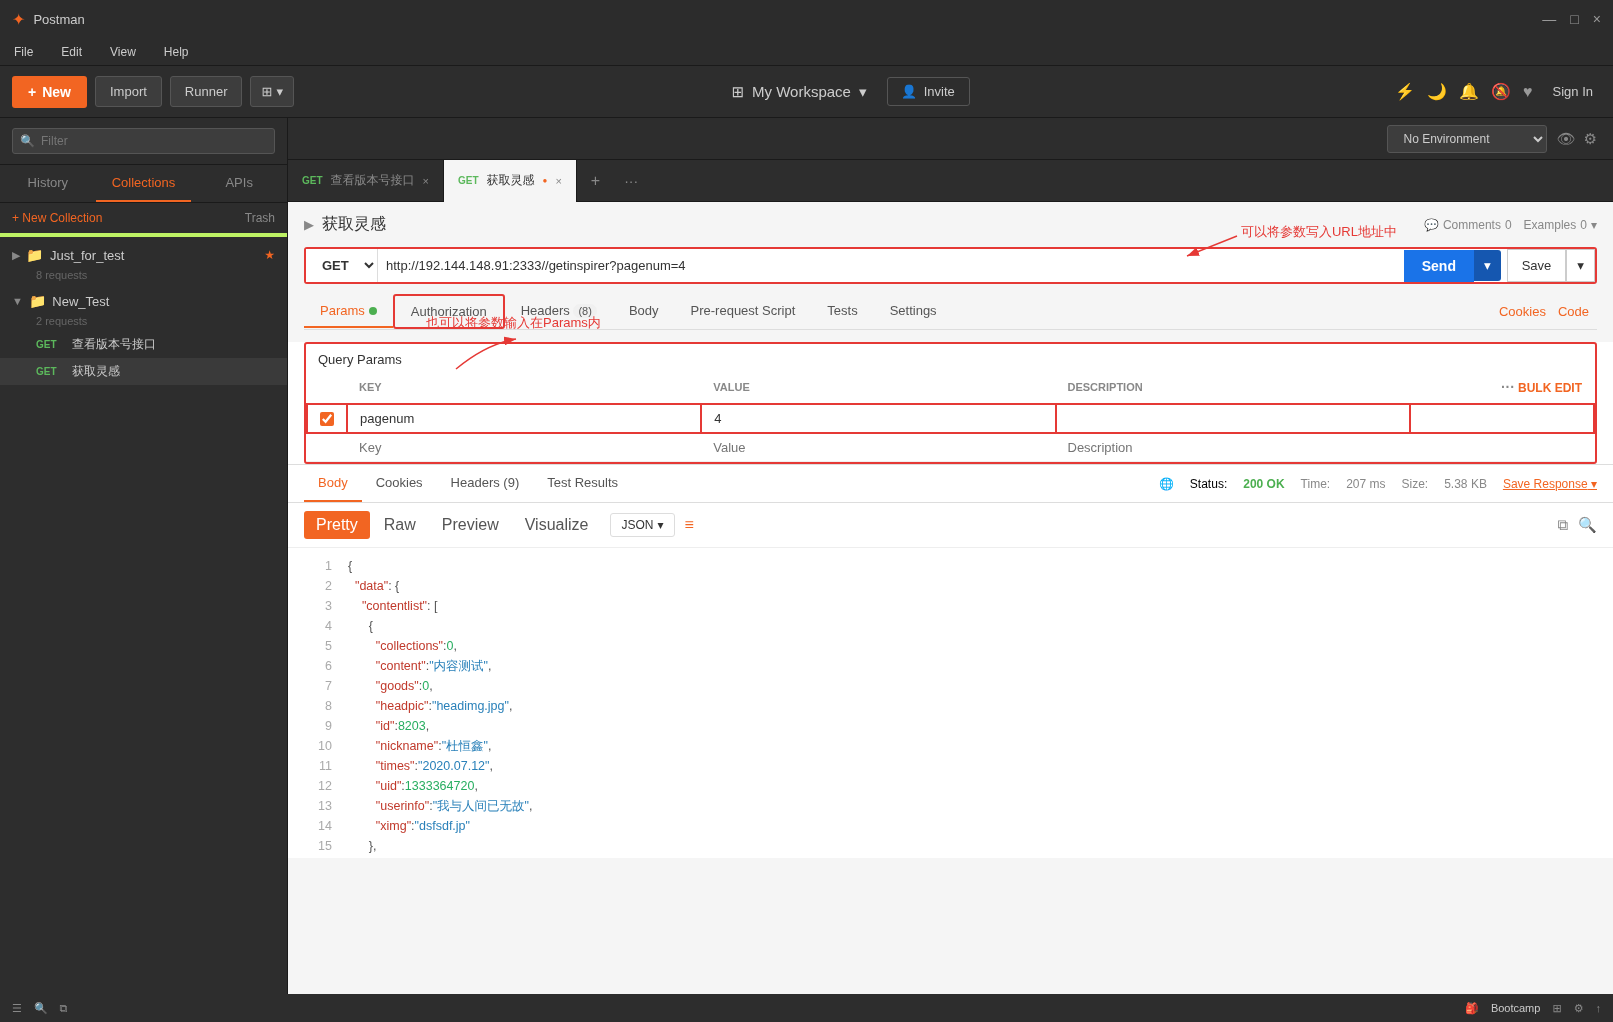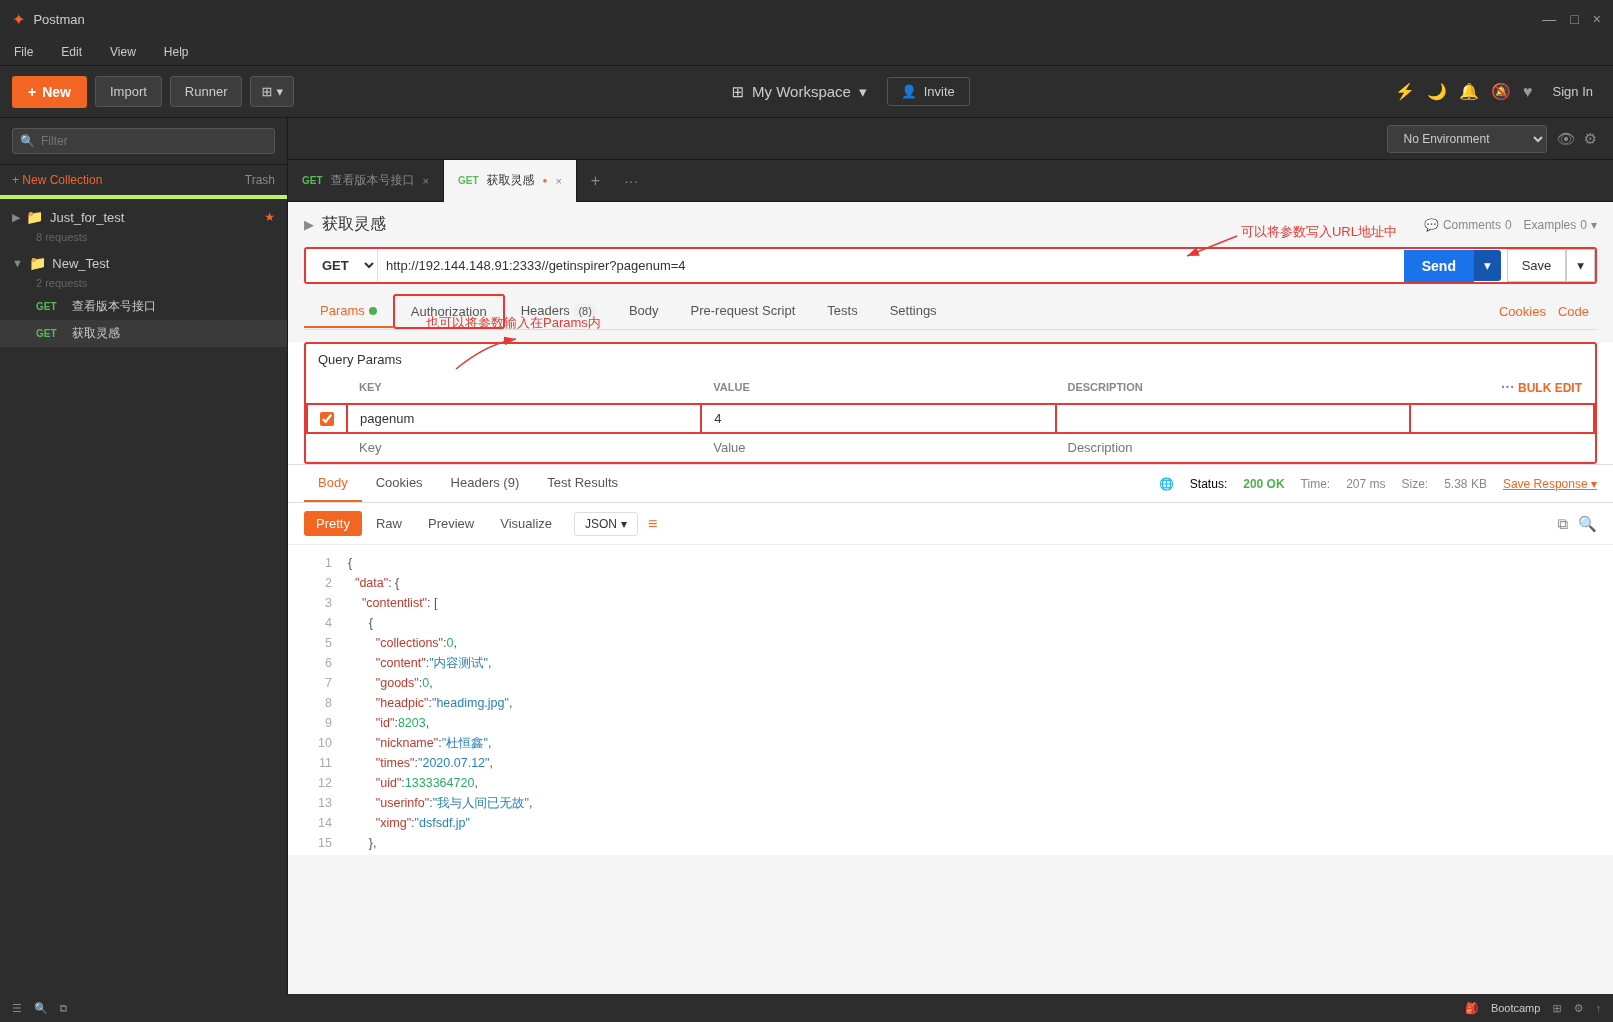--- a/index.html
+++ b/index.html
@@ -454,21 +454,21 @@
       display: flex;
       align-items: center;
       padding: 8px 16px;
       gap: 2px;
       border-bottom: 1px solid #eee;
     }
     .body-tab {
       padding: 5px 12px;
       cursor: pointer;
       color: #555;
-      font-size: 13px;
+      font-size: 16px;
       border-radius: 3px;
     }
     .body-tab.active {
       background: #f26522;
       color: white;
     }
     .json-select {
       display: flex;
       align-items: center;
       gap: 4px;
@@ -607,20 +607,25 @@
 </div>
 
 <div class="main-layout">
 
   <div class="sidebar">
     <div class="sidebar-search">
       <div class="sidebar-search-wrap">
         <span class="sidebar-search-icon">🔍</span>
         <input type="text" placeholder="Filter" style="">
       </div>
+    </div>
+    <div class="sidebar-tabs">
+      <div class="sidebar-tab">History</div>
+      <div class="sidebar-tab active">Collections</div>
+      <div class="sidebar-tab">APIs</div>
     </div>
     <div class="sidebar-actions">
       <span class="new-collection-btn">+ New Collection</span>
       <span class="trash-btn">Trash</span>
     </div>
     <div class="collection-list">
 
       <div class="collection-group">
         <div class="collection-header">
           <span class="collection-icon">▶</span>

